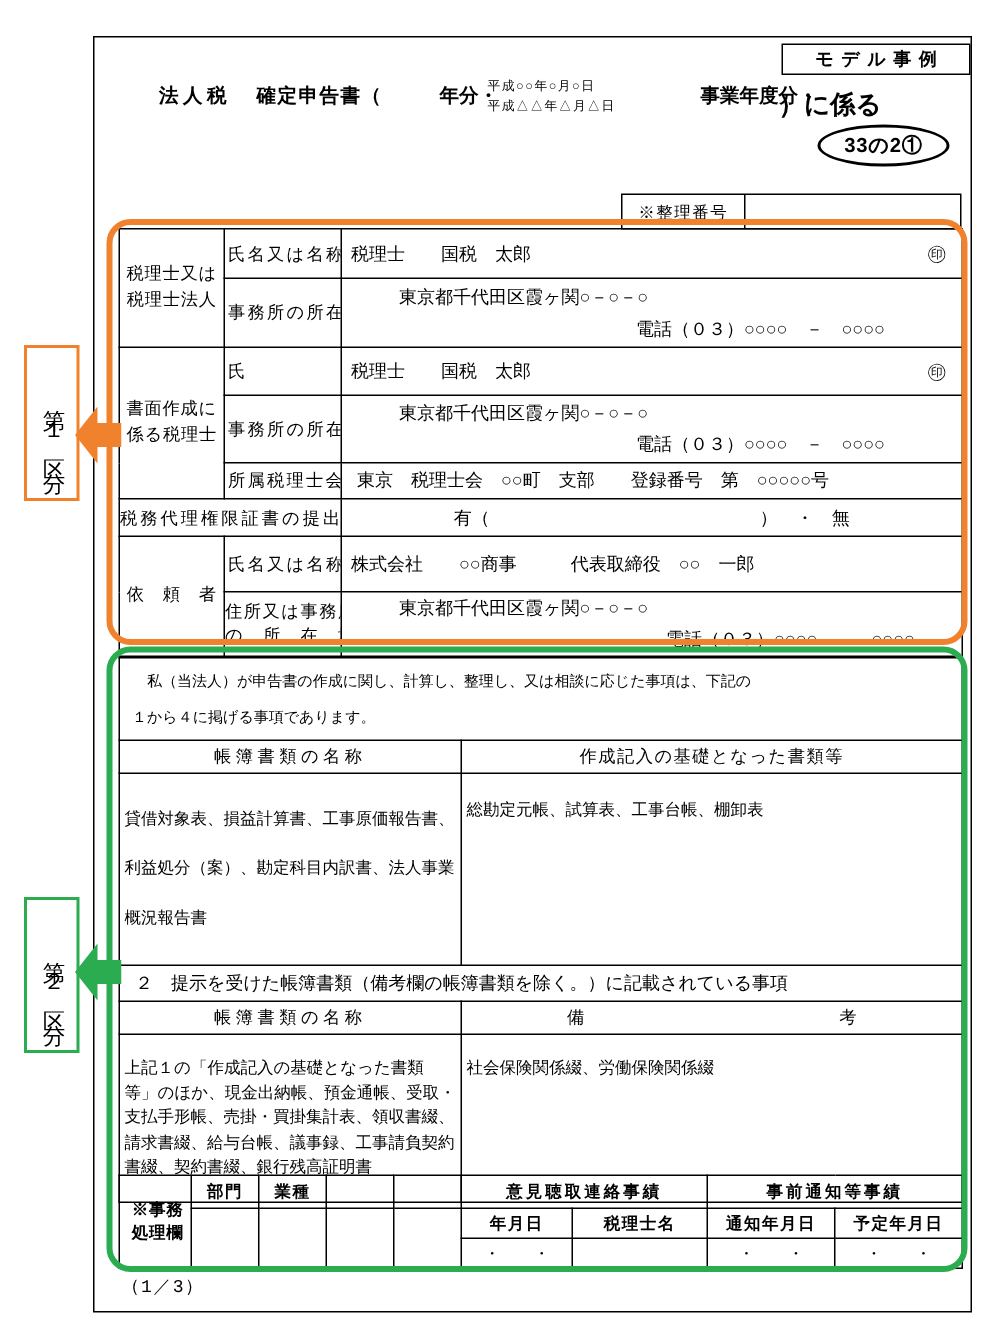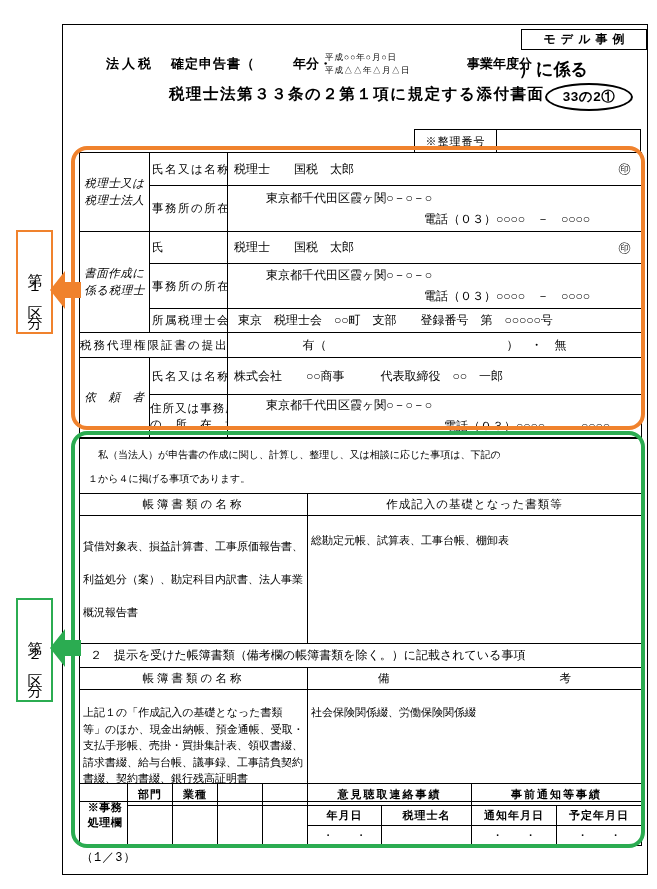--- a/index.html
+++ b/index.html
@@ -45,21 +45,21 @@
   .seiri .lab { width:82px; border-right:1.5px solid #000; font-size:11px;
     display:flex; align-items:center; justify-content:center; letter-spacing:1px; }
   .seiri .val { flex:1; font-size:11px; display:flex; align-items:center; padding-left:4px; }
 
   
   table { border-collapse:collapse; table-layout:fixed; }
   td { border:1.5px solid #000; font-size:12px; vertical-align:middle; overflow:hidden; }
 
   
   .party-table { position:absolute; left:16px; top:127px; width:562px; }
-  .party-table td.glabel { text-align:center; font-size:11.5px; letter-spacing:.5px; line-height:17px; padding:0 4px;font-style:italic; }
+  .party-table td.glabel { text-align:center; font-size:11.5px; letter-spacing:.5px; line-height:17px; padding:0 4px; }
   .party-table td.flabel { text-align:left; font-size:11.5px; letter-spacing:1.5px; padding:4px 2px; white-space:nowrap; }
   .party-table td.val { padding:0 6px; position:relative; white-space:nowrap; }
   .party-table .name-val { padding-left:64px; }
   .party-table .seal { position:absolute; right:10px; top:50%; transform:translateY(-50%); font-size:13px; }
   .addr-line { display:block; padding-left:32px; line-height:21px; white-space:nowrap; }
   .tel-line  { display:block; padding-left:190px; line-height:21px; white-space:nowrap; }
   .cert-label { text-align:center; font-size:11.5px; letter-spacing:2px; white-space:nowrap; }
   .cert-val { text-align:center; font-size:12px; white-space:nowrap; }
   .client-name { padding-left:52px; }
   .addr2 { line-height:16px; font-size:11.5px; letter-spacing:1px; text-align:center; white-space:nowrap; }
@@ -115,21 +115,20 @@
   <span class="hl tax">法人税</span>
   <span class="hl ret">確定申告書（</span>
   <span class="hl year">年分・</span>
   <span class="date-stack">
     <span>平成○○年○月○日</span><br>
     <span>平成△△年△月△日</span>
   </span>
   <span class="hl fiscal">事業年度分・</span>
   <span class="close-paren">）に係る</span>
 
-  <div class="doc-title">税理士法第３３条の２第１項に規定する添付書面</div>
   <div class="form-oval">33の2①</div>
 
   <div class="seiri">
     <div class="lab">※整理番号</div>
     <div class="val"></div>
   </div>
 
   <table class="party-table">
     <colgroup>
         <col style="width:70px">

